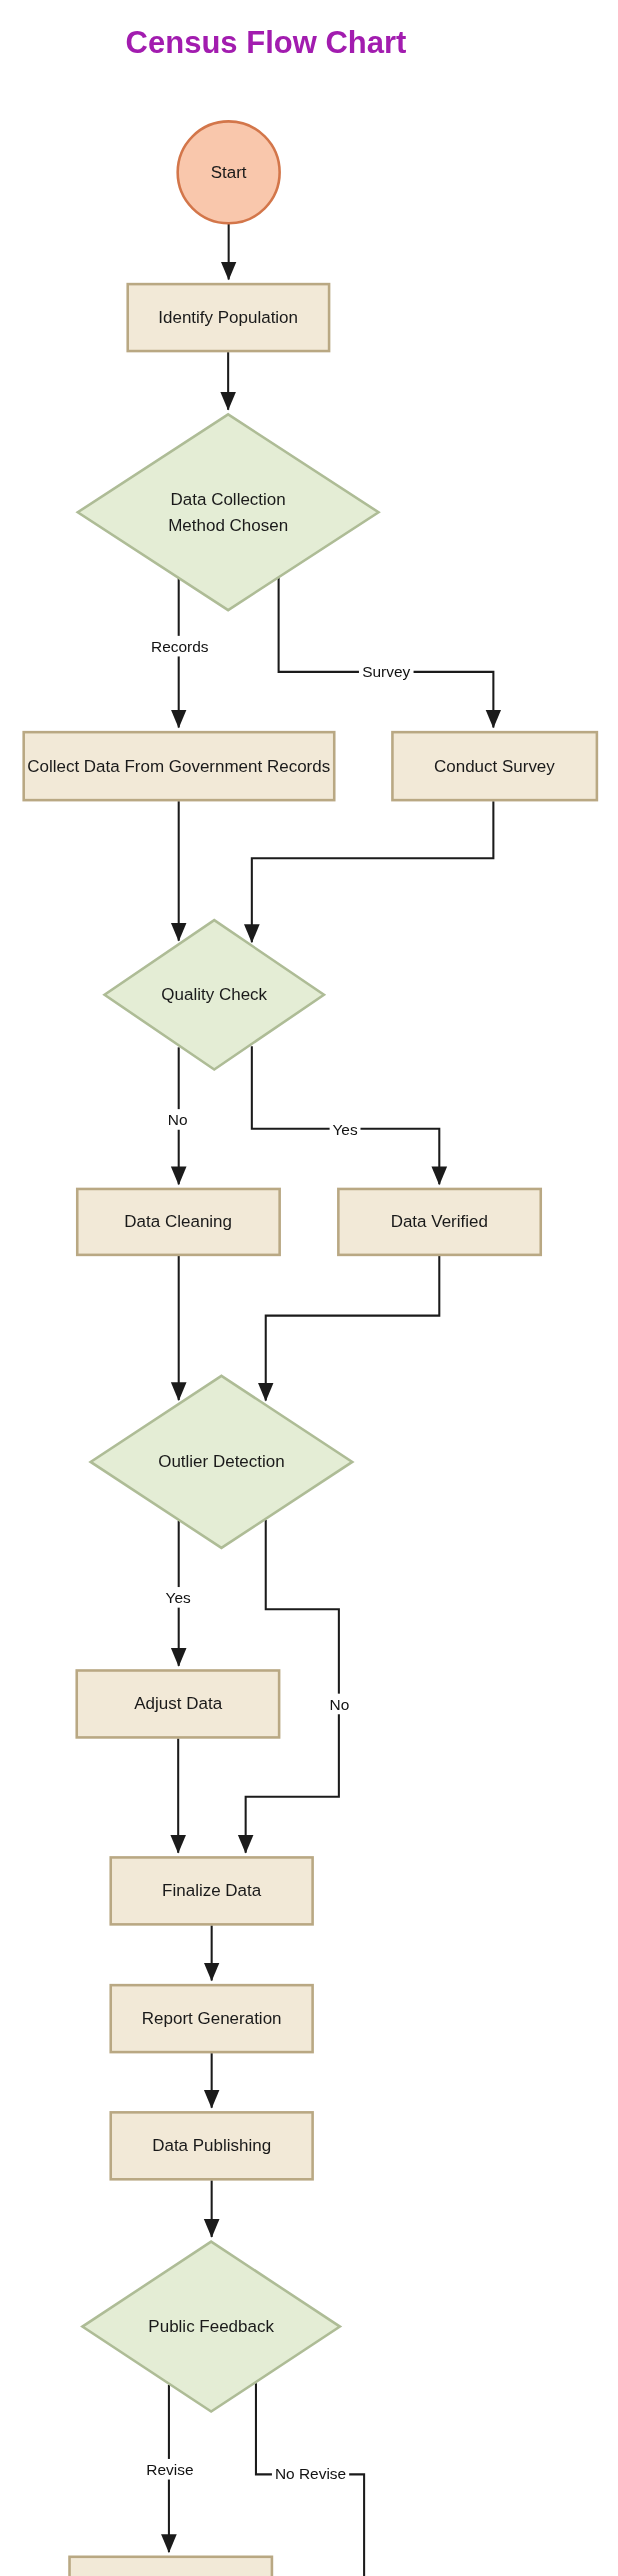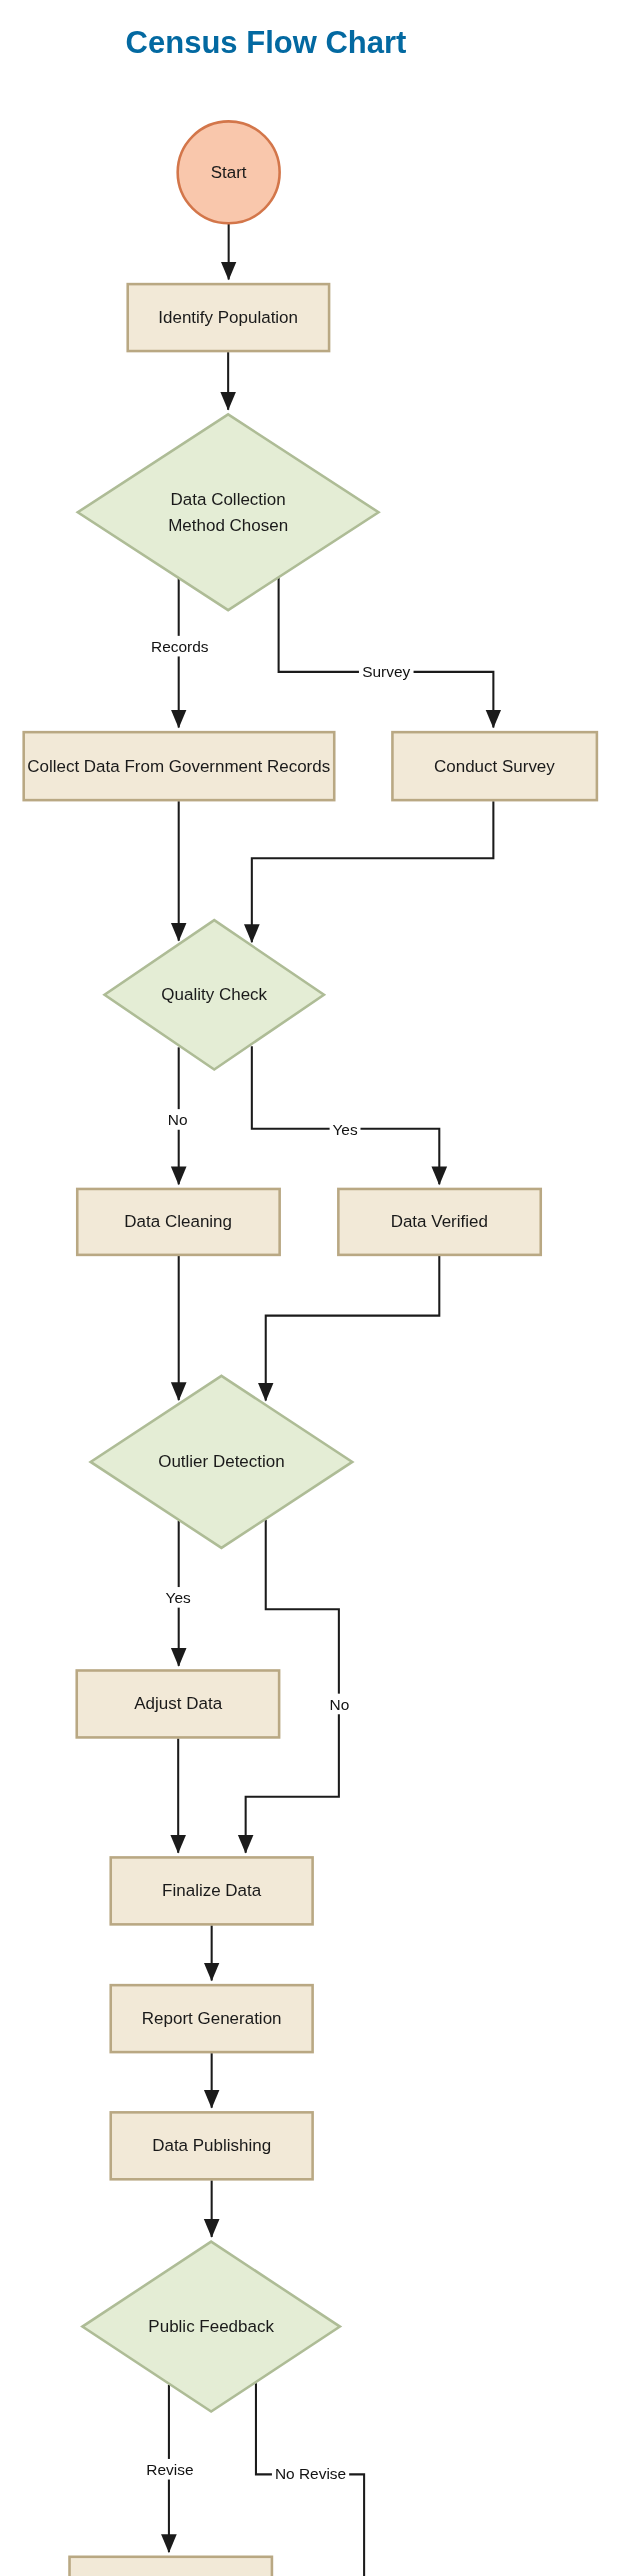--- a/index.html
+++ b/index.html
@@ -17,21 +17,21 @@
   }
   #chart-title {
     position: absolute;
     top: 25px;
     left: 266px;
     transform: translateX(-50%);
     margin: 0;
     font-family: "Liberation Sans", sans-serif;
     font-size: 31px;
     font-weight: bold;
-    color: #0369a1;
+    color: #a21caf;
     white-space: nowrap;
   }
   svg { display: block; }
   .node-box {
     fill: var(--box-fill);
     stroke: var(--box-border);
     stroke-width: 5;
   }
   .node-diamond {
     fill: var(--diamond-fill);

